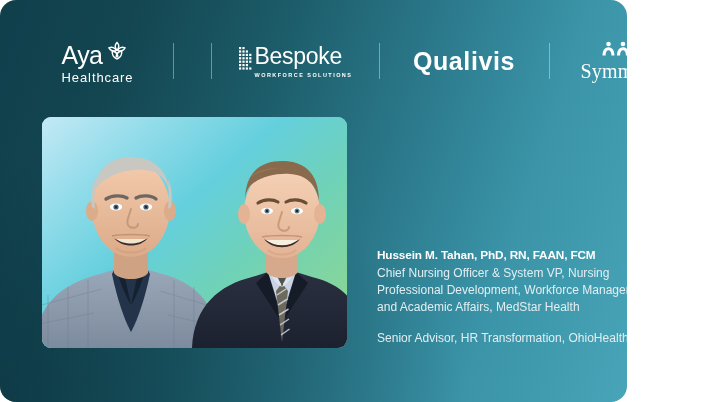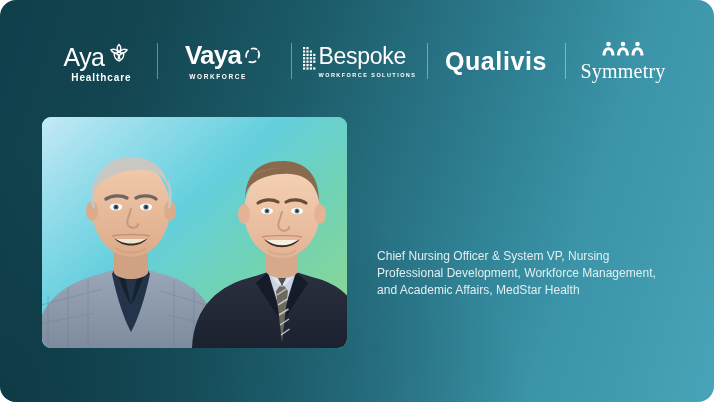--- a/index.html
+++ b/index.html
@@ -10,21 +10,21 @@
   body {
     width: 714px;
     height: 402px;
     overflow: hidden;
     font-family: "Liberation Sans", sans-serif;
     -webkit-font-smoothing: antialiased;
   }
 
   .slide {
     position: relative;
-    width: 714px;
+    width: 627px;
     height: 402px;
     border-radius: 16px;
     overflow: hidden;
     background: linear-gradient(108deg,
         #103f4c 0%,
         #134651 18%,
         #1c5b68 38%,
         #2a7789 58%,
         #3b94a8 78%,
         #48a4b8 100%);
@@ -75,22 +75,22 @@
   .aya-word {
     color: #ffffff;
     font-size: 25px;
     font-weight: 400;
     letter-spacing: -0.6px;
     line-height: 1;
     font-family: "Liberation Sans", sans-serif;
   }
   .aya-sub {
     color: #ffffff;
-    font-size: 10px;
-    font-weight: 700;
+    font-size: 13px;
+    font-weight: 400;
     letter-spacing: 0.9px;
     margin-top: 2px;
     align-self: flex-end;
     margin-right: 1px;
   }
 
   
   .vaya-wrap { display: flex; flex-direction: column; align-items: flex-end; }
   .vaya-row { display: flex; align-items: flex-start; }
   .vaya-word {
@@ -230,38 +230,20 @@
           </span>
         </div>
         <span class="aya-sub">Healthcare</span>
       </div>
     </div>
 
     <div class="spacer"></div>
     <div class="divider"></div>
     <div class="spacer"></div>
 
-    <div class="logo-cell logo-vaya">
-      <div class="vaya-wrap">
-        <div class="vaya-row">
-          <span class="vaya-word">Vaya</span>
-          <span style="margin-left:1px;margin-top:3px;">
-            <svg width="21" height="21" viewBox="0 0 21 21" aria-hidden="true">
-              <g fill="none" stroke="#ffffff" stroke-width="1.7" stroke-linecap="round">
-                <path d="M16.3 6.1a7 7 0 0 1 .2 6.6"></path>
-                <path d="M13.6 16.2a7 7 0 0 1-6.4.6"></path>
-                <path d="M4.2 12a7 7 0 0 1 2.1-6.2"></path>
-                <path d="M9.6 3.7a7 7 0 0 1 5 .5"></path>
-              </g>
-            </svg>
-          </span>
-        </div>
-        <span class="vaya-sub">WORKFORCE</span>
-      </div>
-    </div>
 
     <div class="spacer"></div>
     <div class="divider"></div>
     <div class="spacer"></div>
 
     <div class="logo-cell logo-bespoke">
       <div class="bespoke-row">
         <span>
           <svg width="17" height="28" viewBox="0 0 17 28" aria-hidden="true">
             <g fill="#ffffff">
@@ -463,19 +445,21 @@
         <path d="M220 120 C230 118 250 118 260 120" stroke="#c99080" stroke-width="1.3" fill="none"></path>
 
         <path d="M226 133 C232 139 248 139 254 133" stroke="#d3a285" stroke-width="2" fill="none" opacity="0.6"></path>
       </g>
     </svg>
   </div>
 
 
   <div class="speakers">
     <div class="speaker">
+      <p class="spk-name">Hussein M. Tahan, PhD, RN, FAAN, FCM</p>
       <p class="spk-role">Chief Nursing Officer &amp; System VP, Nursing Professional Development, Workforce Management, and Academic Affairs, MedStar Health</p>
     </div>
     <div class="speaker">
+      <p class="spk-role">Senior Advisor, HR Transformation, OhioHealth</p>
     </div>
   </div>
 
 </div>
 
 </body></html>

